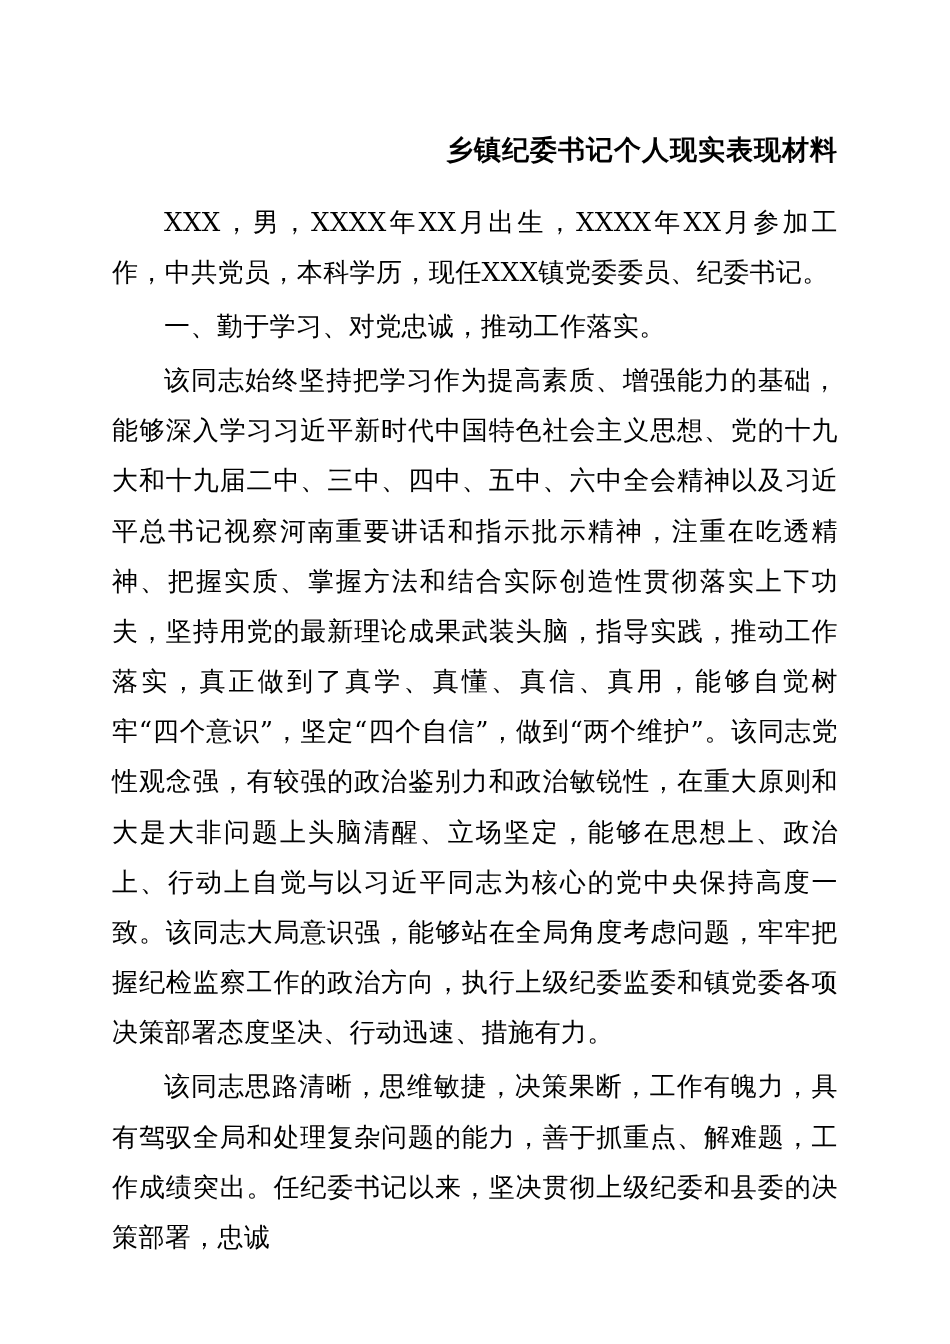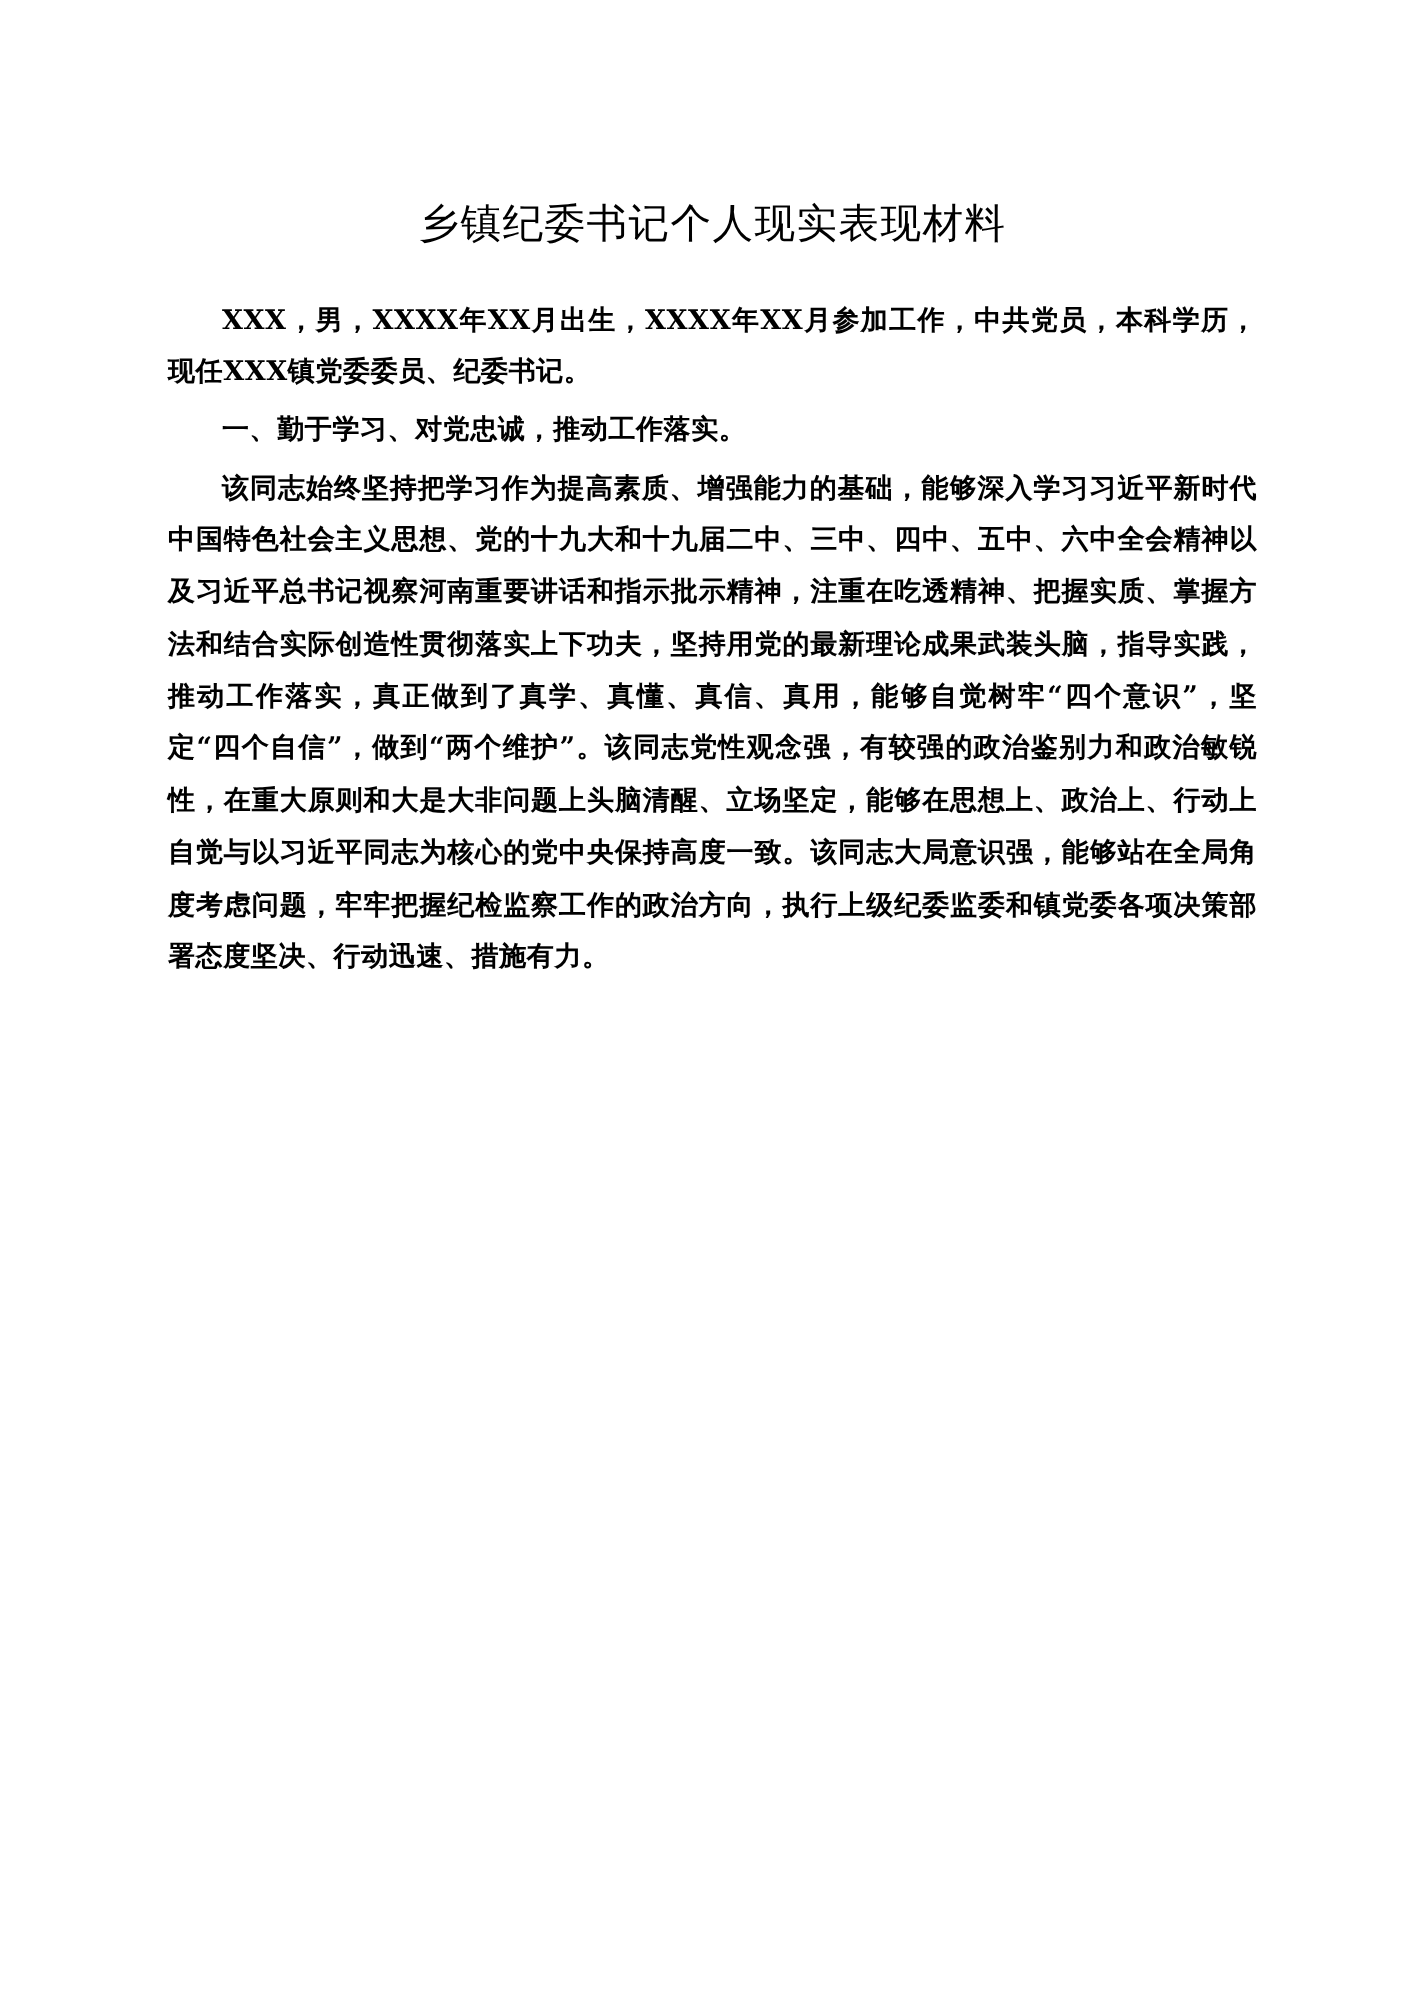--- a/index.html
+++ b/index.html
@@ -15,41 +15,41 @@
     overflow: hidden;
   }
   .page {
     width: 950px;
     height: 1344px;
     box-sizing: border-box;
     padding: 130px 112px 40px 112px;
     position: relative;
   }
   .doc-title {
-    text-align: center;
+    text-align: right;
     font-size: 27px;
-    font-weight: normal;
+    font-weight: bold;
     letter-spacing: 1px;
     margin: 0 0 26px 0;
     line-height: 1.5;
     font-family: "DejaVu Sans", "Liberation Sans", sans-serif;
   }
   .para {
-    font-size: 18px;
+    font-size: 26px;
     line-height: 1.93;
     text-align: justify;
     text-justify: inter-ideograph;
     margin: 0 0 4px 0;
     text-indent: 2em;
     letter-spacing: 0.4px;
     font-family: "DejaVu Serif", "Liberation Serif", serif;
-    font-weight: bold;
   }
 </style>
 </head>
 <body>
 
 <div class="page">
   <h1 class="doc-title">乡镇纪委书记个人现实表现材料</h1>
   <p class="para">XXX，男，XXXX年XX月出生，XXXX年XX月参加工作，中共党员，本科学历，现任XXX镇党委委员、纪委书记。</p>
   <p class="para">一、勤于学习、对党忠诚，推动工作落实。</p>
   <p class="para">该同志始终坚持把学习作为提高素质、增强能力的基础，能够深入学习习近平新时代中国特色社会主义思想、党的十九大和十九届二中、三中、四中、五中、六中全会精神以及习近平总书记视察河南重要讲话和指示批示精神，注重在吃透精神、把握实质、掌握方法和结合实际创造性贯彻落实上下功夫，坚持用党的最新理论成果武装头脑，指导实践，推动工作落实，真正做到了真学、真懂、真信、真用，能够自觉树牢“四个意识”，坚定“四个自信”，做到“两个维护”。该同志党性观念强，有较强的政治鉴别力和政治敏锐性，在重大原则和大是大非问题上头脑清醒、立场坚定，能够在思想上、政治上、行动上自觉与以习近平同志为核心的党中央保持高度一致。该同志大局意识强，能够站在全局角度考虑问题，牢牢把握纪检监察工作的政治方向，执行上级纪委监委和镇党委各项决策部署态度坚决、行动迅速、措施有力。</p>
+  <p class="para">该同志思路清晰，思维敏捷，决策果断，工作有魄力，具有驾驭全局和处理复杂问题的能力，善于抓重点、解难题，工作成绩突出。任纪委书记以来，坚决贯彻上级纪委和县委的决策部署，忠诚</p>
 </div>
 
 </body></html>

